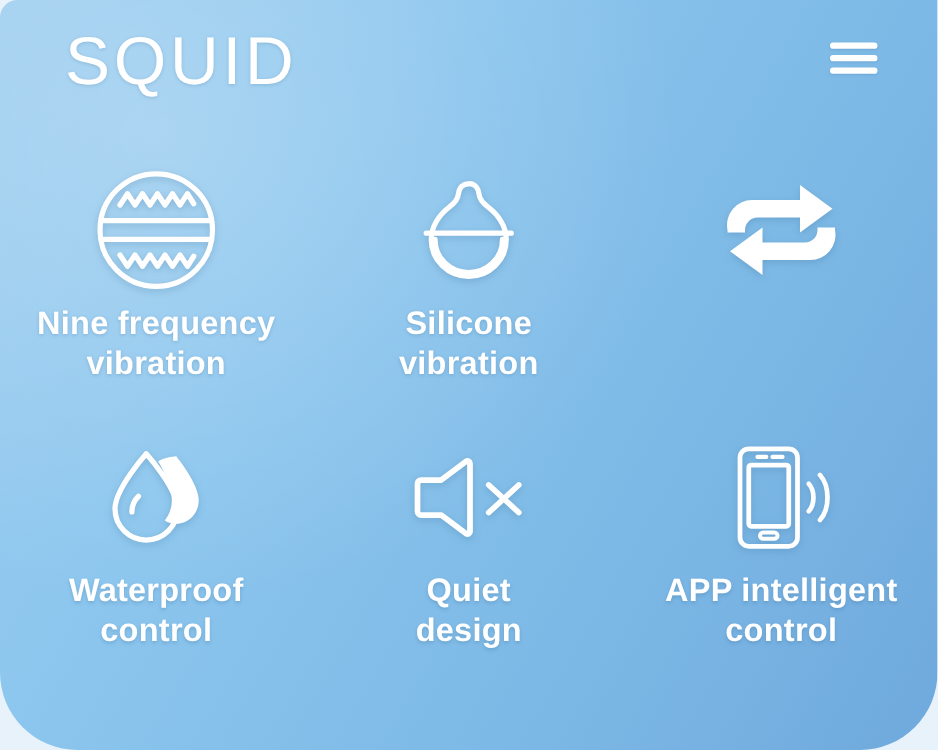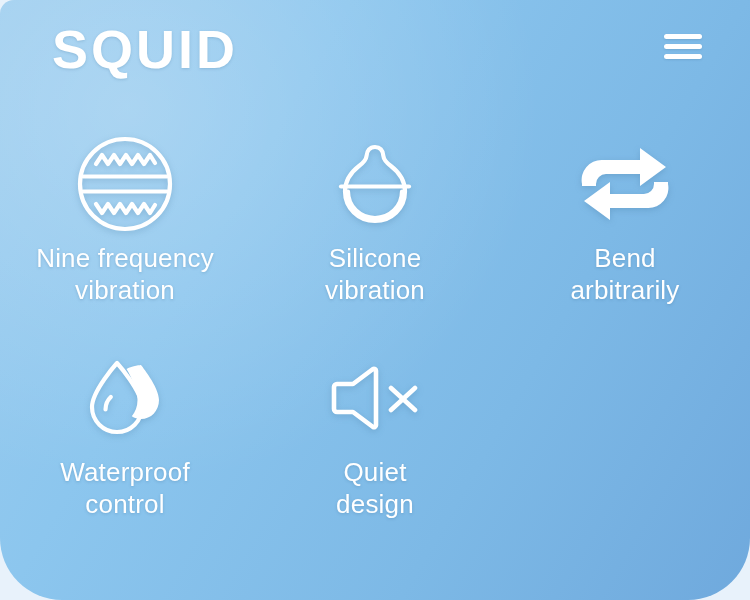--- a/index.html
+++ b/index.html
@@ -45,21 +45,21 @@
     width: 750px;
     height: 108px;
   }
   .brand {
     position: absolute;
     left: 52px;
     top: 22px;
     font-size: 54px;
     line-height: 1;
     letter-spacing: 3px;
-    font-weight: 700;
+    font-weight: 400;
     color: #ffffff;
     text-shadow: 0 1px 3px rgba(60,110,150,0.25);
     white-space: nowrap;
   }
   .menu-btn {
     position: absolute;
     right: 48px;
     top: 34px;
     width: 38px;
     height: 30px;
@@ -97,21 +97,21 @@
     display: flex;
     align-items: center;
     justify-content: center;
     filter: drop-shadow(0 2px 3px rgba(60,110,150,0.28));
   }
   .icon-wrap svg { display: block; }
   .label {
     margin-top: 4px;
     font-size: 26px;
     line-height: 32px;
-    font-weight: 400;
+    font-weight: 700;
     color: #ffffff;
     text-align: center;
     text-shadow: 0 1px 3px rgba(60,110,150,0.30);
     white-space: pre-line;
     letter-spacing: 0.2px;
   }
 </style>
 </head>
 <body>
 
@@ -185,22 +185,20 @@
                    L32 40
                    V52
                    H66
                    a10 10 0 0 0 10 -10
                    v-2
                    H90
                    v2
                    a20 20 0 0 1 -20 24 Z"></path>
         </svg>
       </div>
-      <div class="label">Bend
-arbitrarily</div>
     </div>
 
     <div class="cell">
       <div class="icon-wrap">
         <svg width="84" height="86" viewBox="0 0 84 86" fill="none" stroke="#ffffff" stroke-width="4.2" stroke-linecap="round" stroke-linejoin="round">
           <path d="M58 10 C58 10 76 32 76 45 C76 56 68 64 58 64 C54.5 64 51.4 63 48.8 61.3 C52.3 57 54.5 51.4 54.5 45 C54.5 35 48.5 22.5 43.5 14 C49.5 10.5 58 10 58 10 Z" fill="#ffffff" stroke="none"></path>
           <path d="M34 8 C34 8 9 36 9 52 C9 65.8 20.2 77 34 77 C47.8 77 59 65.8 59 52 C59 36 34 8 34 8 Z"></path>
           <path d="M22.5 54.5 C22.5 49.5 24.6 45 27.8 42"></path>
         </svg>
       </div>
@@ -223,15 +221,30 @@
                    V8.7
                    A2 2 0 0 0 44 7 Z"></path>
           <line x1="62" y1="26" x2="86" y2="48"></line>
           <line x1="86" y1="26" x2="62" y2="48"></line>
         </svg>
       </div>
       <div class="label">Quiet
 design</div>
     </div>
 
+    <div class="cell">
+      <div class="icon-wrap">
+        <svg width="92" height="90" viewBox="0 0 92 90" fill="none" stroke="#ffffff" stroke-width="3.8" stroke-linecap="round" stroke-linejoin="round">
+          <rect x="13" y="6" width="46" height="78" rx="7"></rect>
+          <rect x="20" y="19" width="32" height="49" rx="2"></rect>
+          <line x1="27" y1="12.5" x2="34" y2="12.5" stroke-width="3.4"></line>
+          <line x1="39" y1="12.5" x2="47" y2="12.5" stroke-width="3.4"></line>
+          <rect x="29" y="73" width="14" height="5" rx="2.5" stroke-width="3.2"></rect>
+          <path d="M68 34 C73 39.5 73 50.5 68 56" stroke-width="3.8"></path>
+          <path d="M77 27 C85 36 85 54 77 63" stroke-width="3.8"></path>
+        </svg>
+      </div>
+      <div class="label">APP intelligent
+control</div>
+    </div>
 
   </div>
 </div>
 
 </body></html>

